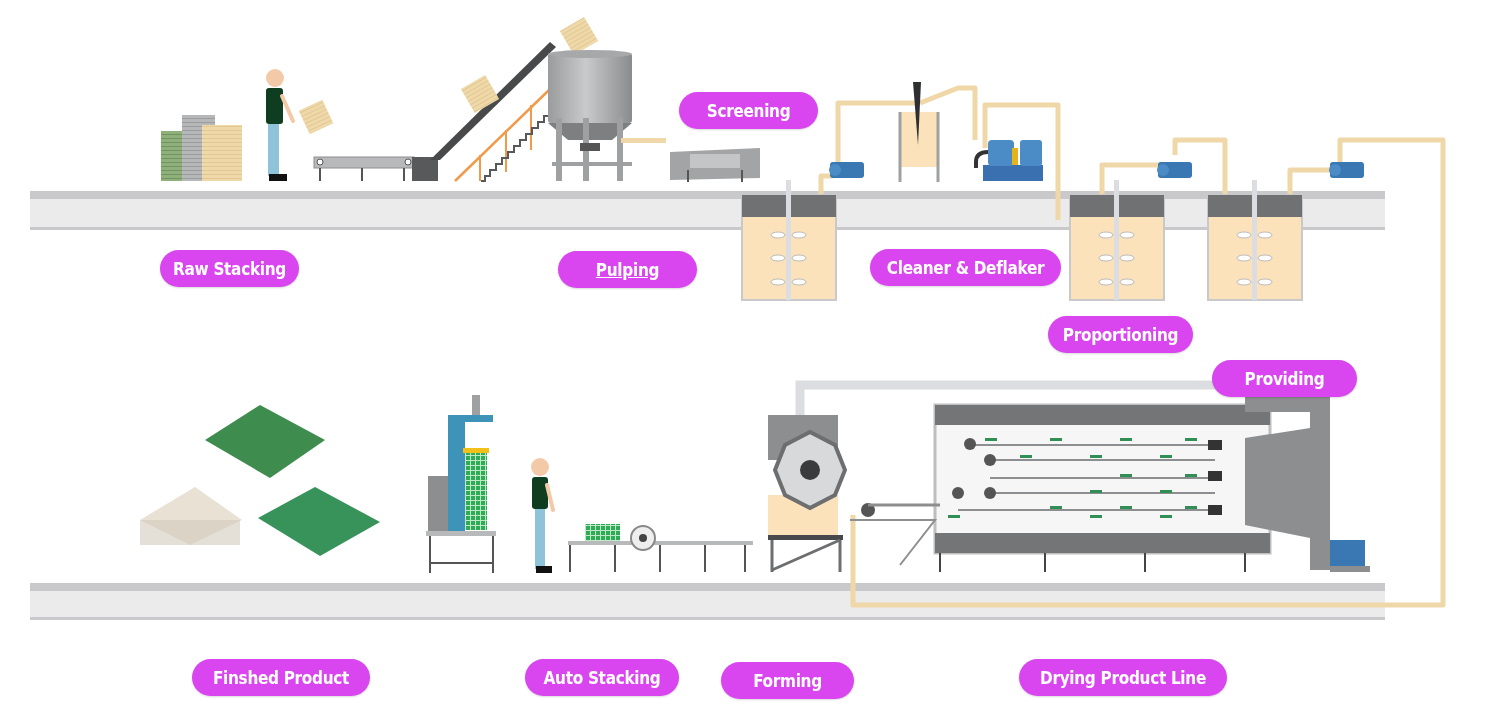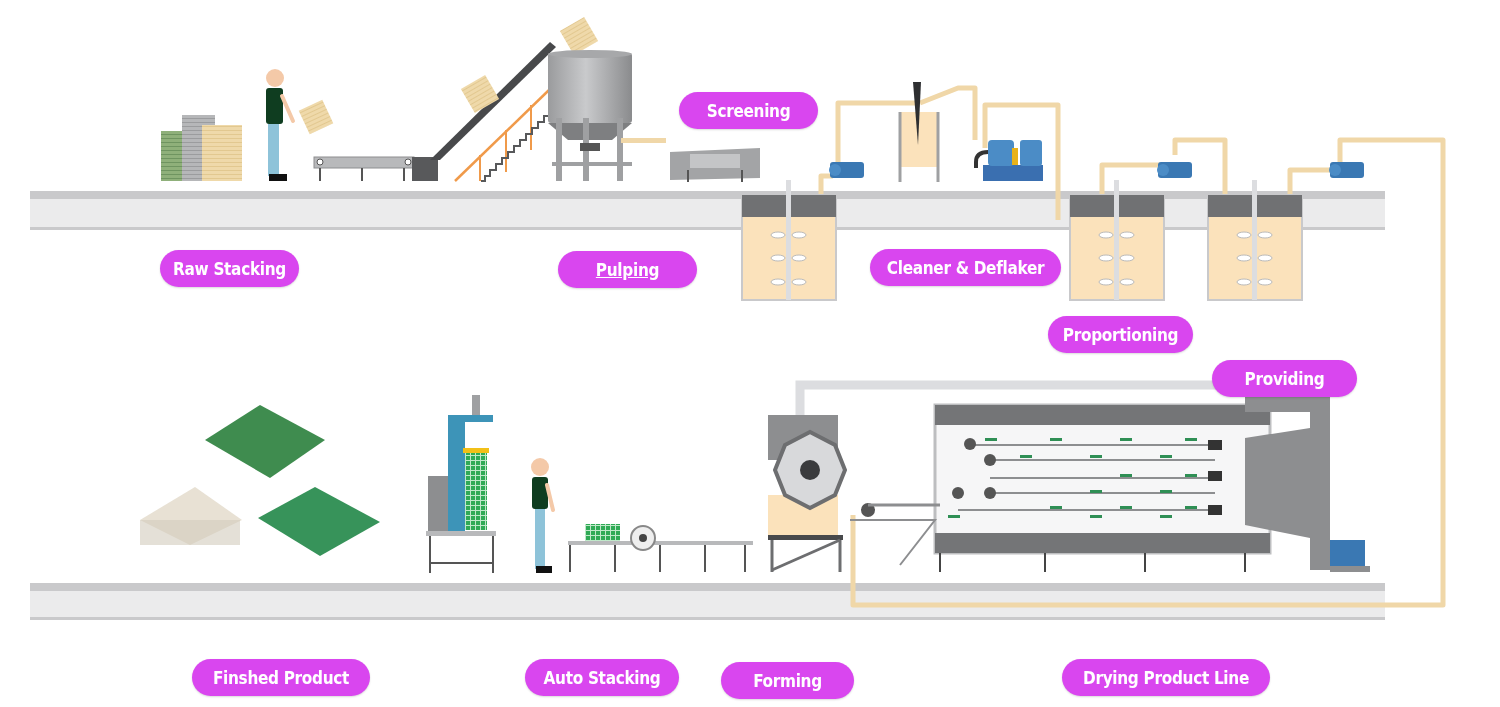--- a/index.html
+++ b/index.html
@@ -294,16 +294,16 @@
 </svg>
 
 
 <div class="pill" style="left:160px;top:250px;width:139px;">Raw Stacking</div>
 <div class="pill" style="left:558px;top:251px;width:139px;text-decoration:underline;">Pulping</div>
 <div class="pill" style="left:679px;top:92px;width:139px;">Screening</div>
 <div class="pill" style="left:870px;top:249px;width:191px;">Cleaner &amp; Deflaker</div>
 <div class="pill" style="left:1048px;top:316px;width:145px;">Proportioning</div>
 <div class="pill" style="left:1212px;top:328px;width:145px;margin-top:32px;">Providing</div>
 <div class="pill" style="left:721px;top:662px;width:133px;">Forming</div>
-<div class="pill" style="left:1062px;top:659px;width:208px;">Drying Product Line</div>
+<div class="pill" style="left:1019px;top:659px;width:208px;">Drying Product Line</div>
 <div class="pill" style="left:192px;top:659px;width:178px;">Finshed Product</div>
 <div class="pill" style="left:525px;top:659px;width:154px;">Auto Stacking</div>
 </div>
 
 </body></html>

